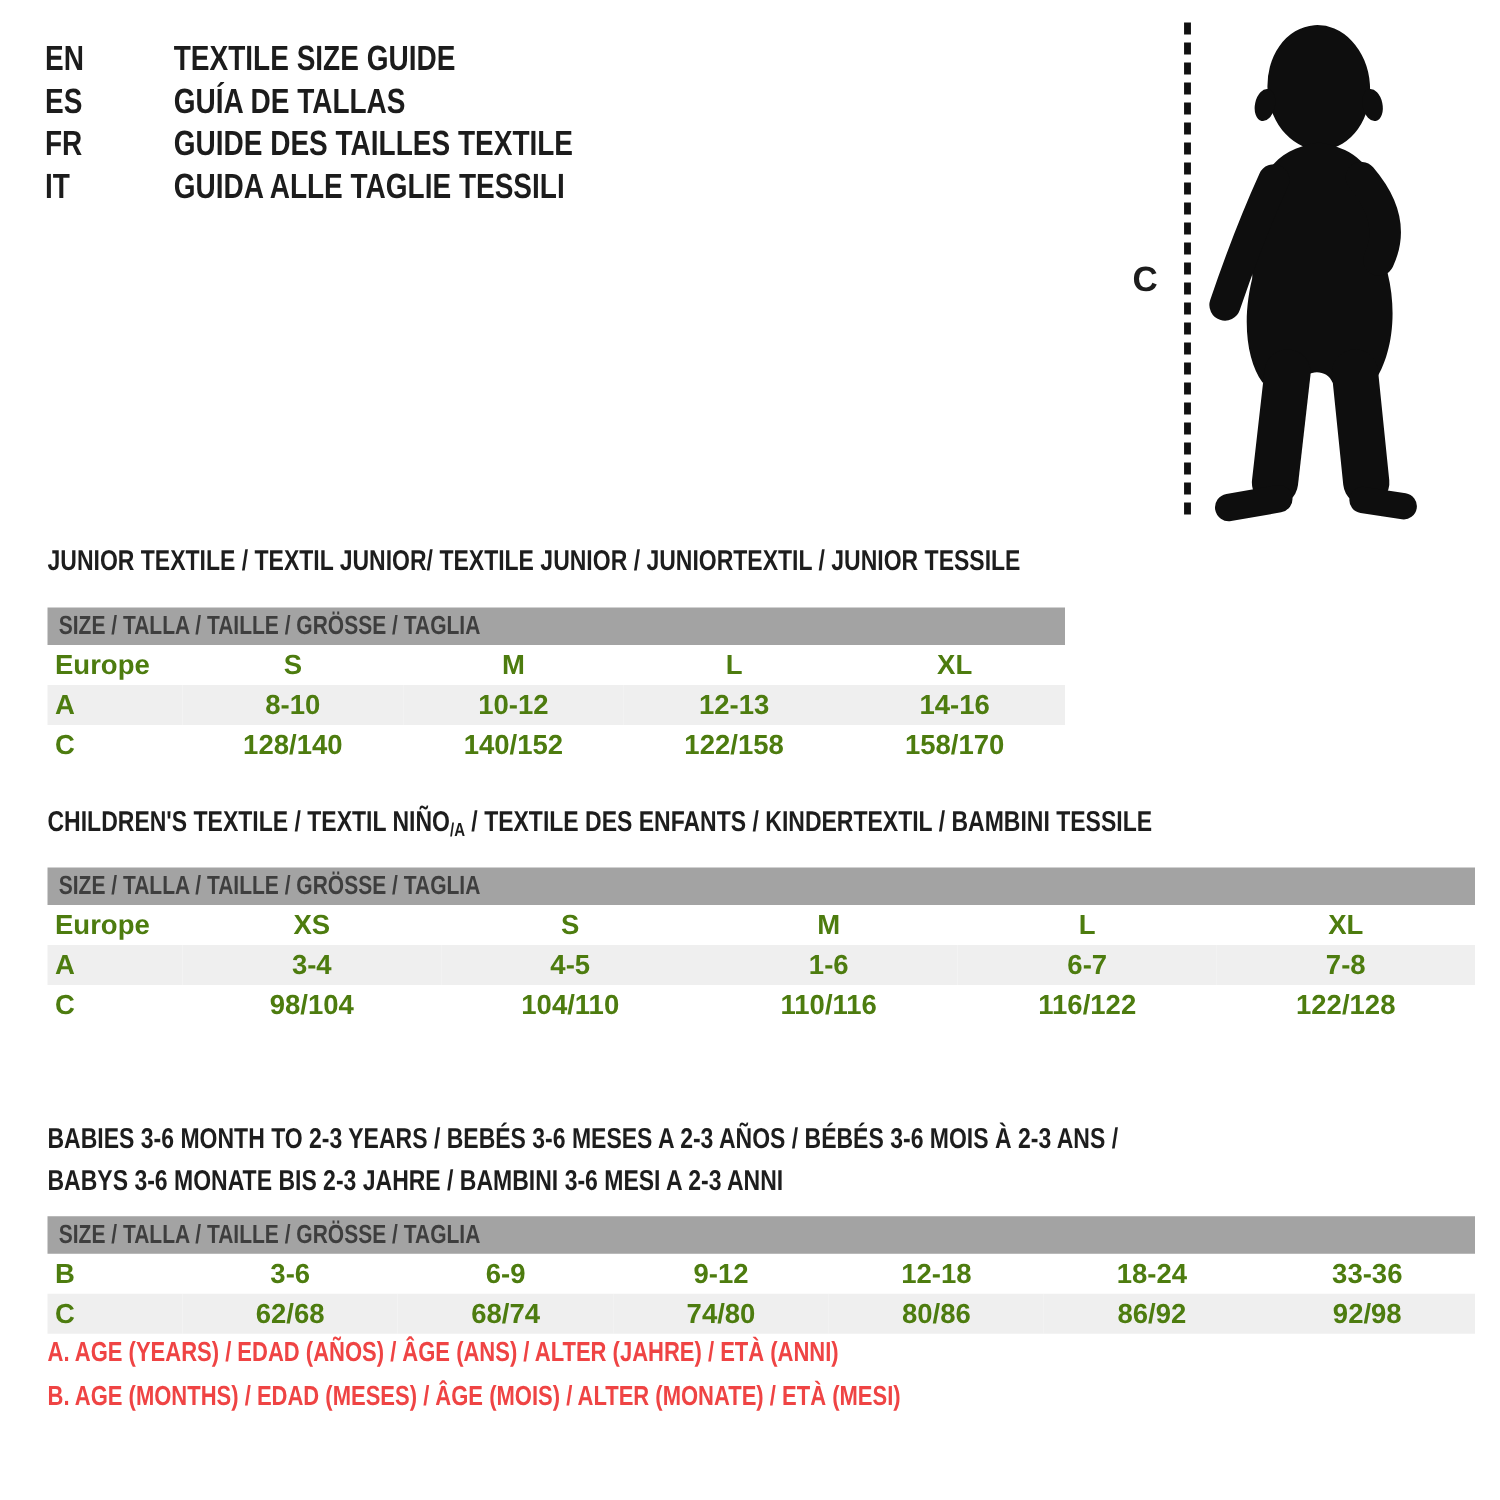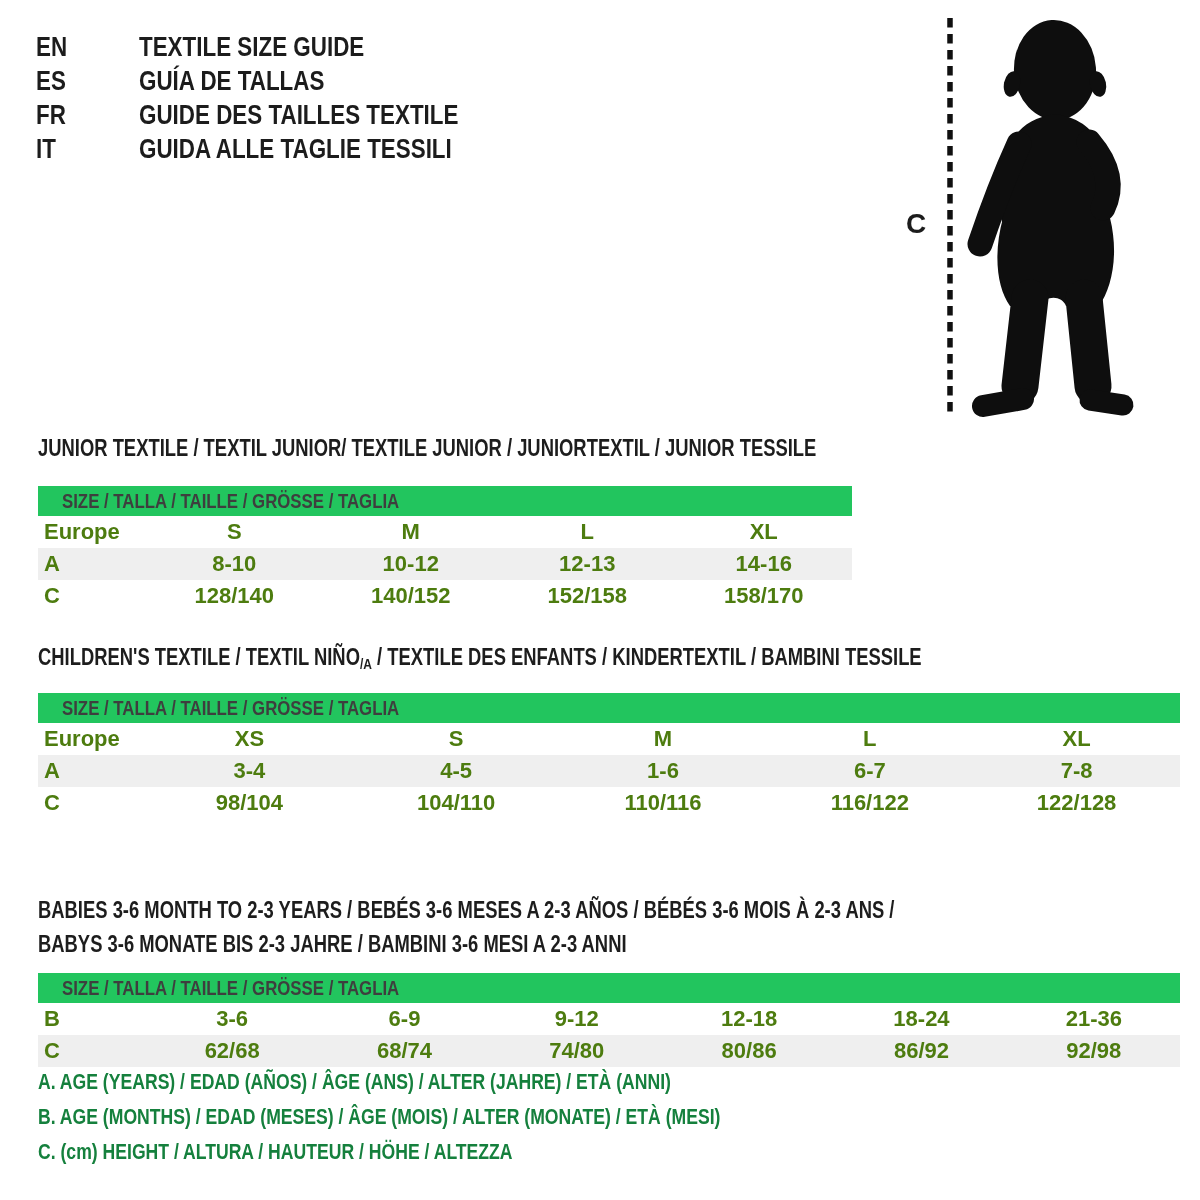--- a/index.html
+++ b/index.html
@@ -19,35 +19,35 @@
   .measure-label{position:absolute;left:906px;top:208px;font-size:28px;color:#1c1c1c;}
 
   
   .section{position:absolute;left:38px;}
   #section-junior{top:434px;width:814px;}
   #section-children{top:643px;width:1142px;}
   #section-babies{top:861px;width:1142px;margin-top:32px;}
   .section-title{font-size:23px;line-height:28px;color:#1d1d1d;white-space:nowrap;}
   .section-title .tsub{font-size:15px;vertical-align:-4px;}
   .babies-title{line-height:34px;}
-  .size-bar{background:#22c55e;height:30px;line-height:30px;padding-left:24px;
+  .size-bar{background:#a3a3a3;height:30px;line-height:30px;padding-left:9px;
             font-size:21px;color:#3e3e3e;}
   .size-bar-junior{margin-top:24px;}
   .size-bar-children{margin-top:15px;}
   .size-bar-babies{margin-top:12px;}
 
   table.size-table{width:100%;border-collapse:collapse;table-layout:fixed;}
   table.size-table td{height:32px;text-align:center;font-size:22px;color:#4d7c0f;
                       padding:0;vertical-align:middle;}
   table.size-table td.rowlabel{width:102px;text-align:left;padding-left:6px;}
   table.size-table tr.shaded{background:#efefef;}
 
   
   .legend{position:absolute;left:38px;top:1064px;}
-  .legend-line{line-height:35px;font-size:22px;color:#15803d;white-space:nowrap;}
+  .legend-line{line-height:35px;font-size:22px;color:#ef4444;white-space:nowrap;}
 </style>
 </head>
 <body>
 
 <div class="page">
 
   <div class="lang-block">
     <div class="lang-row">
       <span class="cond">EN</span>
       <span class="cond">TEXTILE SIZE GUIDE</span>
@@ -112,21 +112,21 @@
             <td class="rowlabel">A</td>
             <td>8-10</td>
             <td>10-12</td>
             <td>12-13</td>
             <td>14-16</td>
           </tr>
           <tr>
             <td class="rowlabel">C</td>
             <td>128/140</td>
             <td>140/152</td>
-            <td>152/158</td>
+            <td>122/158</td>
             <td>158/170</td>
           </tr>
         </tbody>
     </table>
   </div>
 
   <div class="section" id="section-children">
     <div class="section-title">
       <span class="cond"><span>CHILDREN'S TEXTILE / TEXTIL NIÑO</span><span class="tsub">/A</span><span> / TEXTILE DES ENFANTS / KINDERTEXTIL / BAMBINI TESSILE</span></span>
     </div>
@@ -173,34 +173,33 @@
     </div>
     <table class="size-table">
       <tbody>
           <tr>
             <td class="rowlabel">B</td>
             <td>3-6</td>
             <td>6-9</td>
             <td>9-12</td>
             <td>12-18</td>
             <td>18-24</td>
-            <td>21-36</td>
+            <td>33-36</td>
           </tr>
           <tr class="shaded">
             <td class="rowlabel">C</td>
             <td>62/68</td>
             <td>68/74</td>
             <td>74/80</td>
             <td>80/86</td>
             <td>86/92</td>
             <td>92/98</td>
           </tr>
         </tbody>
     </table>
   </div>
 
   <div class="legend">
     <div class="legend-line"><span class="cond">A. AGE (YEARS) / EDAD (AÑOS) / ÂGE (ANS) / ALTER (JAHRE) / ETÀ (ANNI)</span></div>
     <div class="legend-line"><span class="cond">B. AGE (MONTHS) / EDAD (MESES) / ÂGE (MOIS) / ALTER (MONATE) / ETÀ (MESI)</span></div>
-    <div class="legend-line"><span class="cond">C. (cm) HEIGHT / ALTURA / HAUTEUR / HÖHE / ALTEZZA</span></div>
   </div>
 
 </div>
 
 </body></html>

